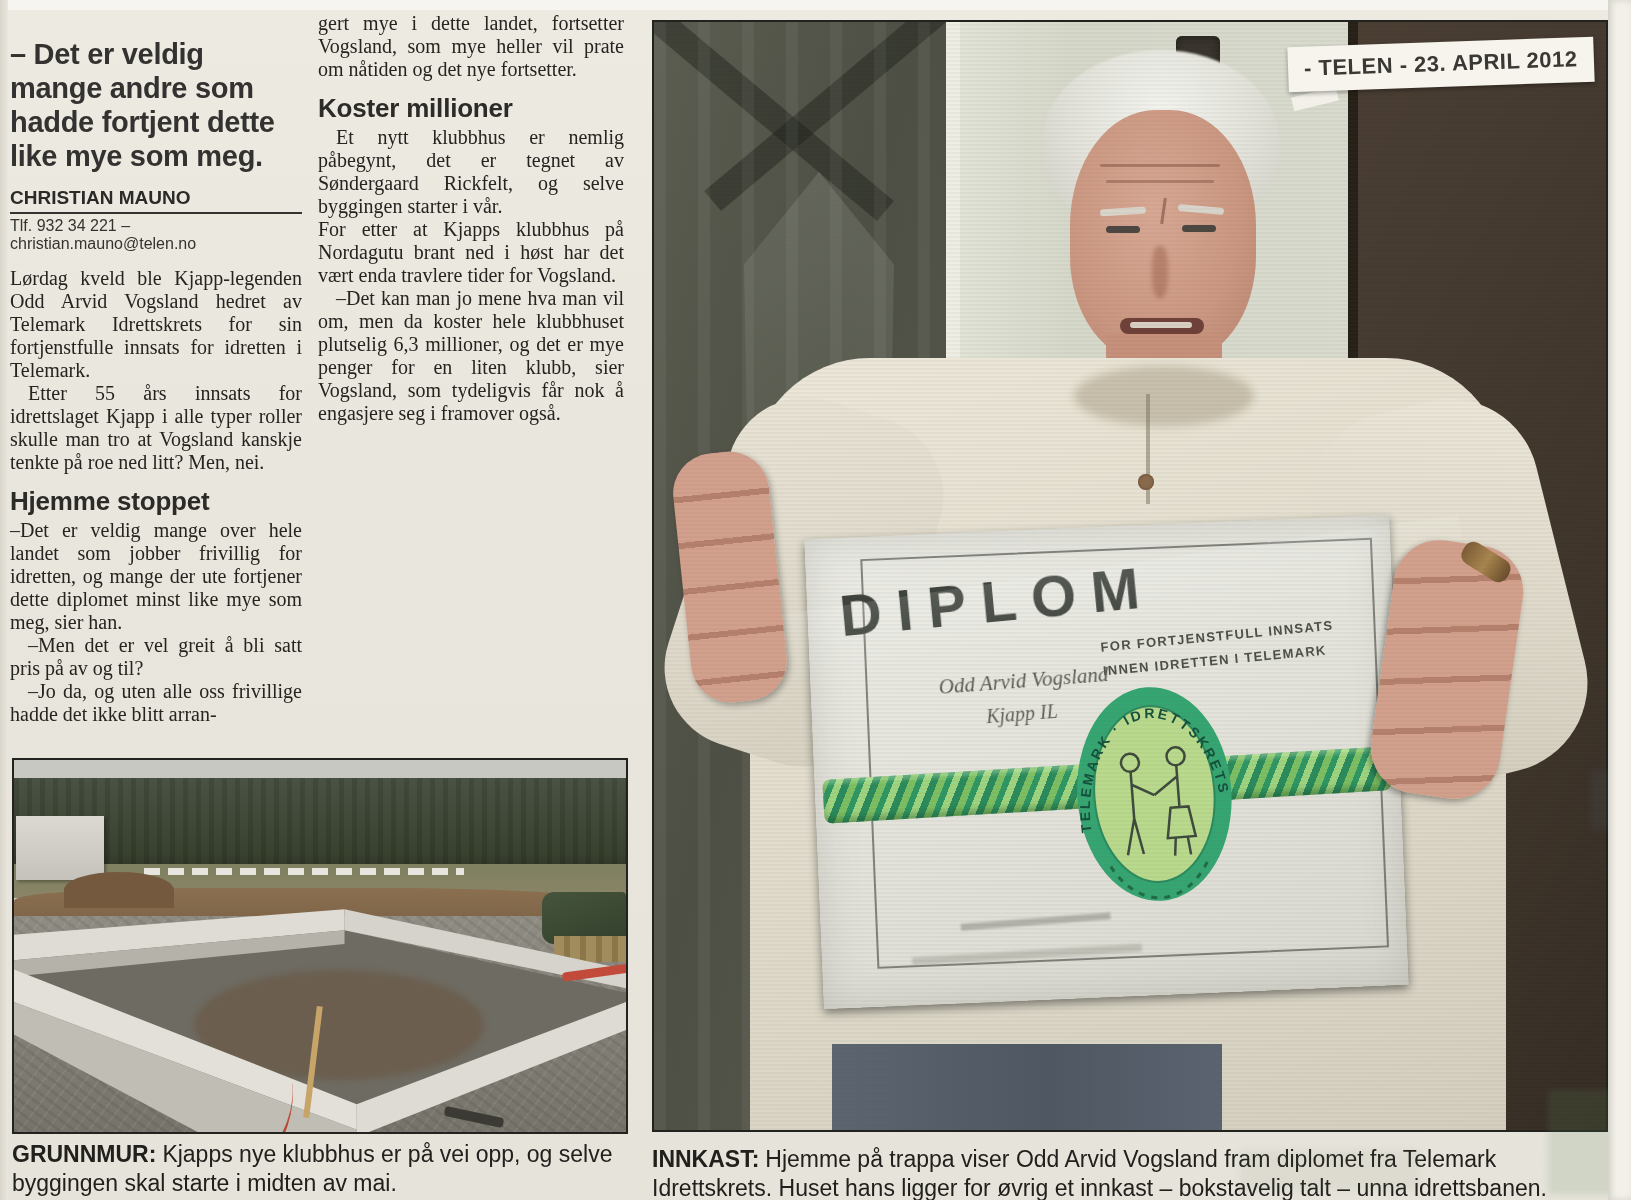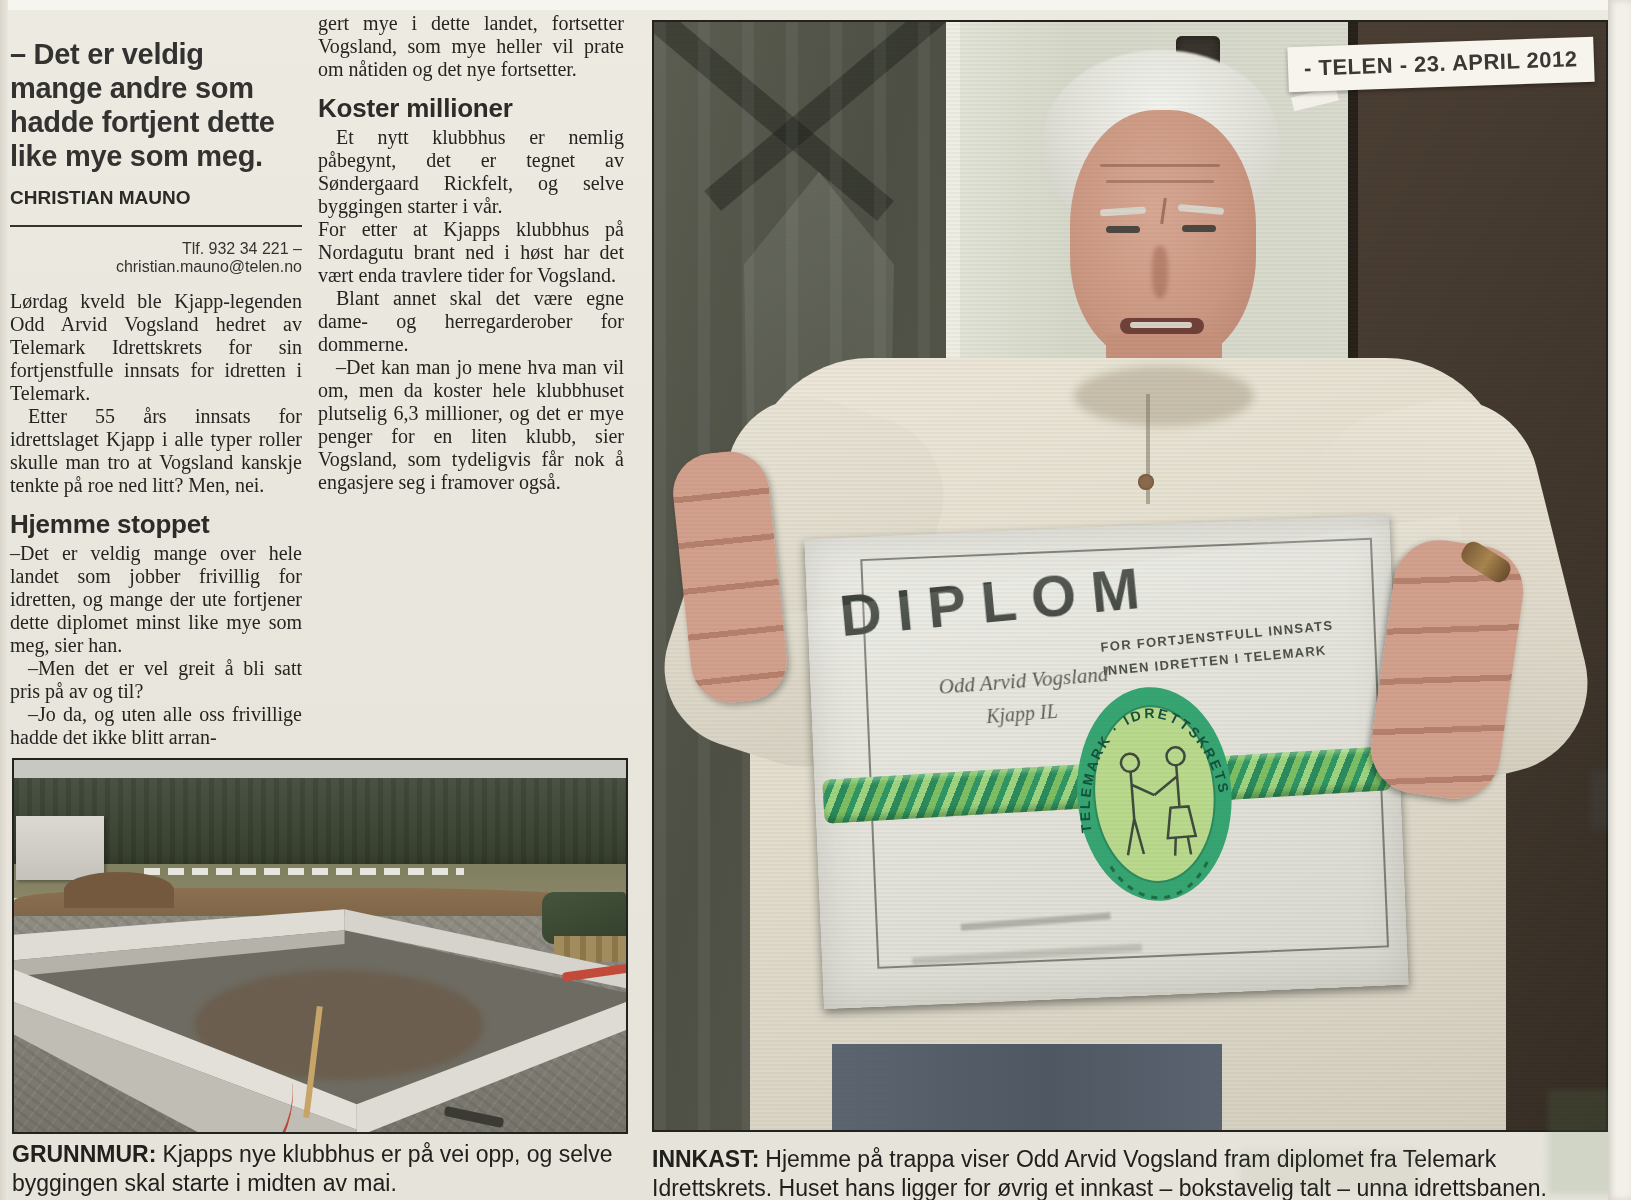--- a/index.html
+++ b/index.html
@@ -11,22 +11,22 @@
   .scan-top{left:0;top:0;width:1631px;height:10px;background:#f7f5ef;}
   .scan-right{left:1608px;top:0;width:23px;height:1200px;background:#f2f0e8;box-shadow:inset 3px 0 6px rgba(60,55,45,.18);}
   .scan-left{left:0;top:0;width:8px;height:1200px;background:linear-gradient(90deg,#d9d5ca,#e9e6de);}
   
   .col{position:absolute;}
   #col1{left:10px;top:20px;width:292px;}
   #col2{left:318px;top:12px;width:306px;}
   h1.headline{margin:17px 0 14px 0;font-family:"Liberation Sans",sans-serif;font-weight:700;
     font-size:29px;line-height:34px;color:#333230;letter-spacing:-.3px;}
   .byline{font-family:"Liberation Sans",sans-serif;font-weight:700;font-size:19px;color:#2b2a27;
-    border-bottom:2px solid #35332f;padding-bottom:16px;margin-bottom:13px;}
-  .contact{font-family:"Liberation Sans",sans-serif;font-size:16px;color:#35332f;margin-bottom:14px;text-align:right;}
+    border-bottom:2px solid #35332f;padding-bottom:3px;margin-bottom:3px;}
+  .contact{font-family:"Liberation Sans",sans-serif;font-size:16px;color:#35332f;margin-bottom:14px;}
   .bp{margin:0;font-size:20px;line-height:23px;text-align:justify;}
   .ind{text-indent:18px;}
   h2.subhead{margin:12px 0 2px 0;font-family:"Liberation Sans",sans-serif;font-weight:700;
     font-size:26px;color:#2c2b28;letter-spacing:-.2px;}
   
   .caption{position:absolute;font-family:"Liberation Sans",sans-serif;font-size:23px;line-height:29px;color:#21201d;}
   .caption b{font-weight:700;margin-right:6px;}
   
   .photo{position:absolute;border:2px solid #22221f;overflow:hidden;background:#cfd0c6;}
   #photoMain{left:652px;top:20px;width:952px;height:1108px;}
@@ -77,21 +77,20 @@
     <p class="bp">–Det er veldig mange over hele landet som jobber frivillig for idretten, og mange der ute fortjener dette diplomet minst like mye som meg, sier han.</p>
     <p class="bp ind">–Men det er vel greit å bli satt pris på av og til?</p>
     <p class="bp ind">–Jo da, og uten alle oss frivillige hadde det ikke blitt arran-</p>
   </div>
 
   <div class="col" id="col2">
     <p class="bp">gert mye i dette landet, fortsetter Vogsland, som mye heller vil prate om nåtiden og det nye fortsetter.</p>
     <h2 class="subhead">Koster millioner</h2>
     <p class="bp ind">Et nytt klubbhus er nemlig påbegynt, det er tegnet av Søndergaard Rickfelt, og selve byggingen starter i vår.</p>
     <p class="bp">For etter at Kjapps klubbhus på Nordagutu brant ned i høst har det vært enda travlere tider for Vogsland.</p>
-    <p class="bp ind">Blant annet skal det være egne dame- og herregarderober for dommerne.</p>
     <p class="bp ind">–Det kan man jo mene hva man vil om, men da koster hele klubbhuset plutselig 6,3 millioner, og det er mye penger for en liten klubb, sier Vogsland, som tydeligvis får nok å engasjere seg i framover også.</p>
   </div>
 
   <div class="photo" id="photoMain">
 
     <div class="abs" style="left:0;top:0;width:292px;height:1108px;
                 background:linear-gradient(105deg,#5b5d51 0%,#4d4f44 45%,#585a4e 100%);"></div>
     <div class="abs" style="left:-60px;top:70px;width:330px;height:26px;background:rgba(28,30,24,.45);transform:rotate(40deg);"></div>
     <div class="abs" style="left:20px;top:60px;width:330px;height:26px;background:rgba(28,30,24,.45);transform:rotate(-40deg);"></div>
     <div class="abs" style="left:90px;top:150px;width:150px;height:420px;background:linear-gradient(180deg,#73766a,#5a5c50);opacity:.55;

